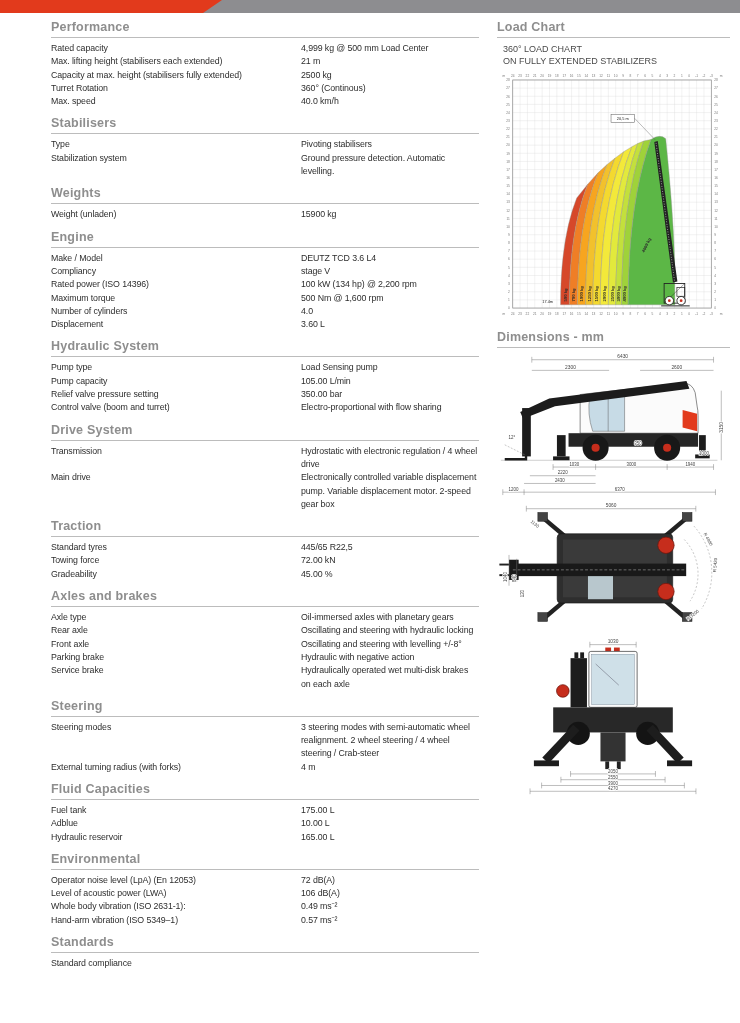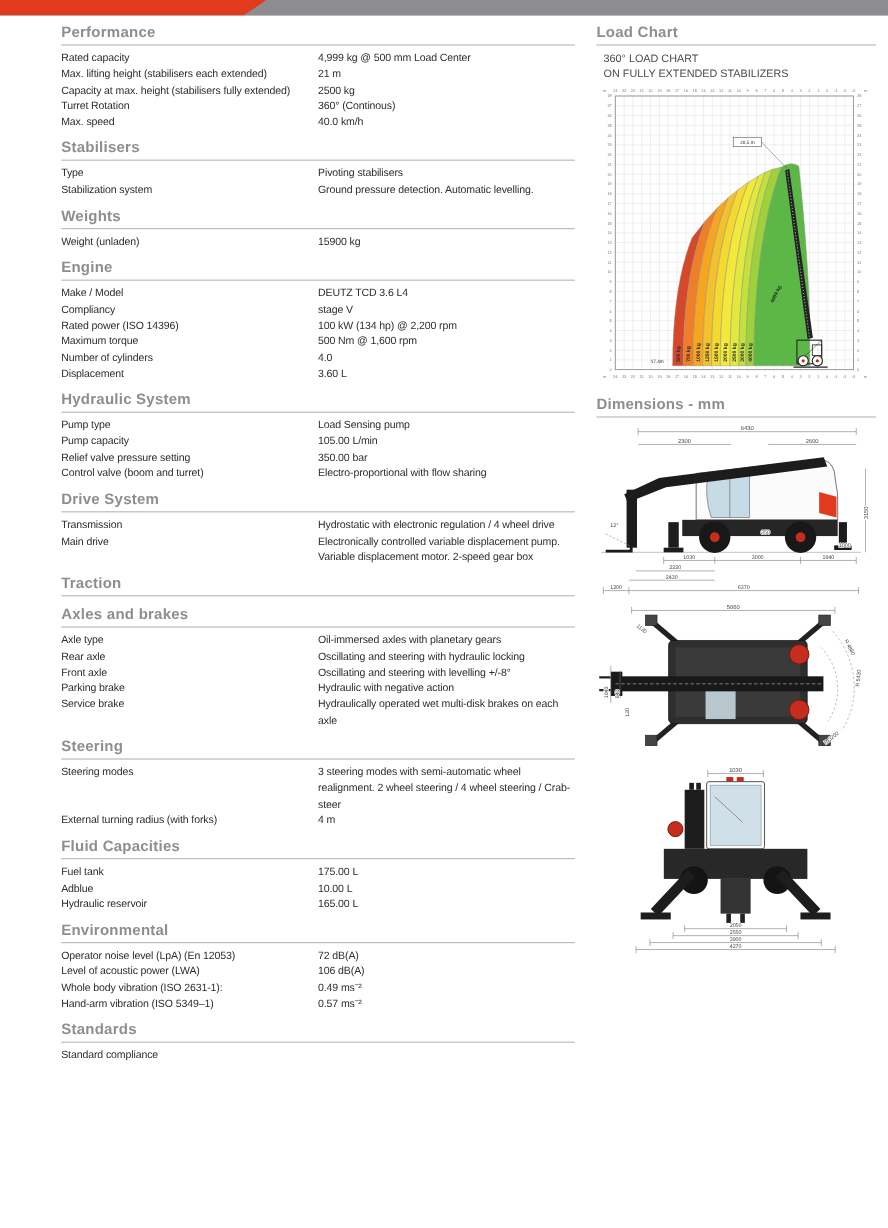--- a/index.html
+++ b/index.html
@@ -11,21 +11,21 @@
   .banner-red{position:absolute;top:0;left:0;width:222px;height:13px;
               clip-path:polygon(0 0,222px 0,203px 13px,0 13px);}
   
   .content{position:absolute;top:20px;left:4px;display:flex;width:740px;}
   .left-col{width:428px;margin-left:47px;}
   .right-col{width:233px;margin-left:18px;}
   
   .spec-section{margin-bottom:8px;}
   .section-title{font-size:12.5px;font-weight:bold;color:#8e8e8e;margin:0 0 4px 0;
                  padding-bottom:3px;border-bottom:1px solid #bcbcbc;letter-spacing:.2px;}
-  .spec-row{display:flex;font-size:8.8px;line-height:13.3px;letter-spacing:-0.1px;color:#2d2d2d;}
+  .spec-row{display:flex;font-size:8.8px;line-height:13.3px;letter-spacing:-0.1px;color:#2d2d2d;gap:36px;}
   .spec-label{width:208px;flex:none;padding-right:6px;}
   .spec-value{flex:1;}
   
   .rc-sub{font-size:9px;color:#4a4a4a;margin:5px 0 3px 6px;line-height:12px;white-space:pre-line;}
   .tick{font-size:3.3px;fill:#777;}
   .zlabel{font-size:4.3px;font-weight:bold;fill:#2b2b2b;}
   .anno{font-size:4px;fill:#222;}
   .dim{stroke:#777;stroke-width:.5;}
   .dimtxt{font-size:5px;fill:#444;stroke:#fff;stroke-width:1.6px;paint-order:stroke;}
   .dimtxt-sm{font-size:4.6px;fill:#444;stroke:#fff;stroke-width:1.4px;paint-order:stroke;}
@@ -170,20 +170,36 @@
 
     <div class="spec-row">
       <div class="spec-label">Main drive</div>
       <div class="spec-value">Electronically controlled variable displacement pump. Variable displacement motor. 2-speed gear box</div>
     </div>
   </div>
     </section>
 
     <section class="spec-section">
       <h2 class="section-title">Traction</h2>
+      <div class="rows">
+    <div class="spec-row">
+      <div class="spec-label">Standard tyres</div>
+      <div class="spec-value">445/65 R22,5</div>
+    </div>
+
+    <div class="spec-row">
+      <div class="spec-label">Towing force</div>
+      <div class="spec-value">72.00 kN</div>
+    </div>
+
+    <div class="spec-row">
+      <div class="spec-label">Gradeability</div>
+      <div class="spec-value">45.00 %</div>
+    </div>
+  </div>
     </section>
 
     <section class="spec-section">
       <h2 class="section-title">Axles and brakes</h2>
       <div class="rows">
     <div class="spec-row">
       <div class="spec-label">Axle type</div>
       <div class="spec-value">Oil-immersed axles with planetary gears</div>
     </div>
 

